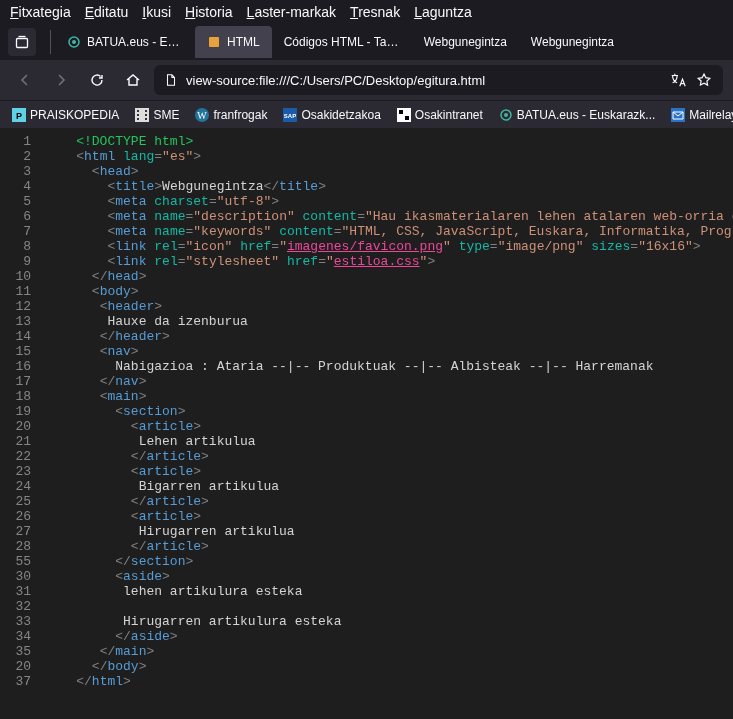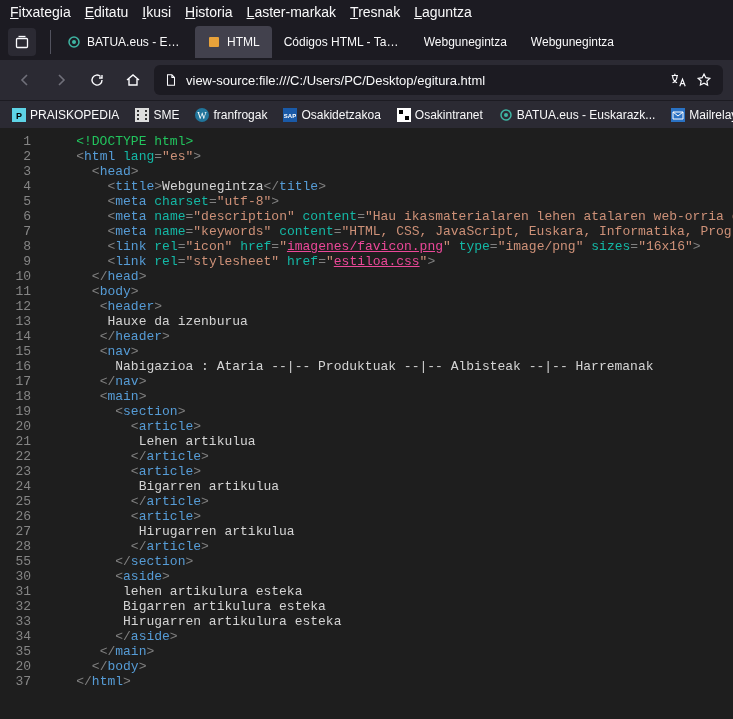--- a/index.html
+++ b/index.html
@@ -417,21 +417,20 @@
     <div class="line">
       <div class="gutter">30</div>
       <div class="code"><span>    </span><span class="text">     </span><span class="tagbr">&lt;</span><span class="tagname">aside</span><span class="tagbr">&gt;</span></div>
     </div>
     <div class="line">
       <div class="gutter">31</div>
       <div class="code"><span>    </span><span class="text">      lehen artikulura esteka</span></div>
     </div>
     <div class="line">
       <div class="gutter">32</div>
-      <div class="code"><span>    </span><span class="text">      Bigarren artikulura esteka</span></div>
     </div>
     <div class="line">
       <div class="gutter">33</div>
       <div class="code"><span>    </span><span class="text">      Hirugarren artikulura esteka</span></div>
     </div>
     <div class="line">
       <div class="gutter">34</div>
       <div class="code"><span>    </span><span class="text">     </span><span class="tagbr">&lt;/</span><span class="tagname">aside</span><span class="tagbr">&gt;</span></div>
     </div>
     <div class="line">

